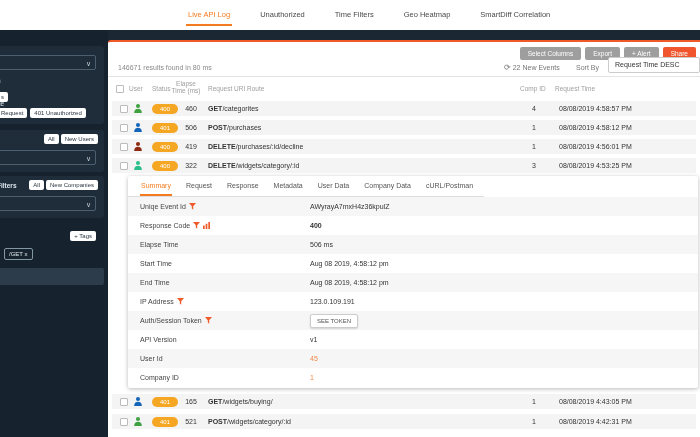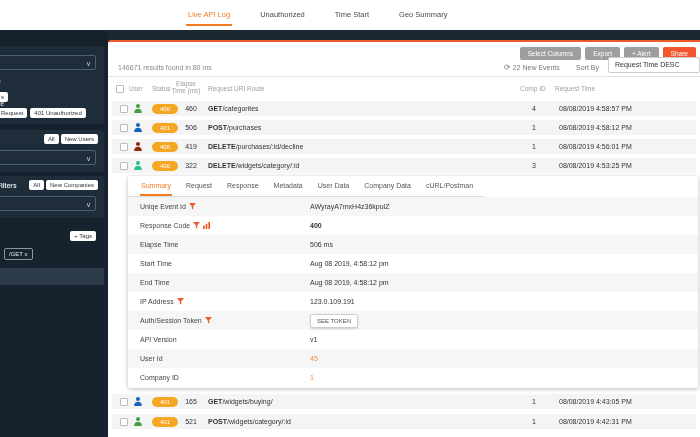--- a/index.html
+++ b/index.html
@@ -88,22 +88,23 @@
     box-shadow:0 1px 2px rgba(0,0,0,.15); }
 </style>
 </head>
 <body>
 
 <div class="stage">
 
   <nav class="topnav">
     <div class="tab active">Live API Log</div>
     <div class="tab">Unauthorized</div>
-    <div class="tab">Time Start</div>
-    <div class="tab">Geo Summary</div>
+    <div class="tab">Time Filters</div>
+    <div class="tab">Geo Heatmap</div>
+    <div class="tab">SmartDiff Correlation</div>
   </nav>
 
   <div class="darkstrip"></div>
 
   <aside class="sidebar">
 
     <div class="panel" style="top:16px; height:78px;">
       <div class="sb-select" style="top:9px;">
         <span class="chev">∨</span>
       </div>

